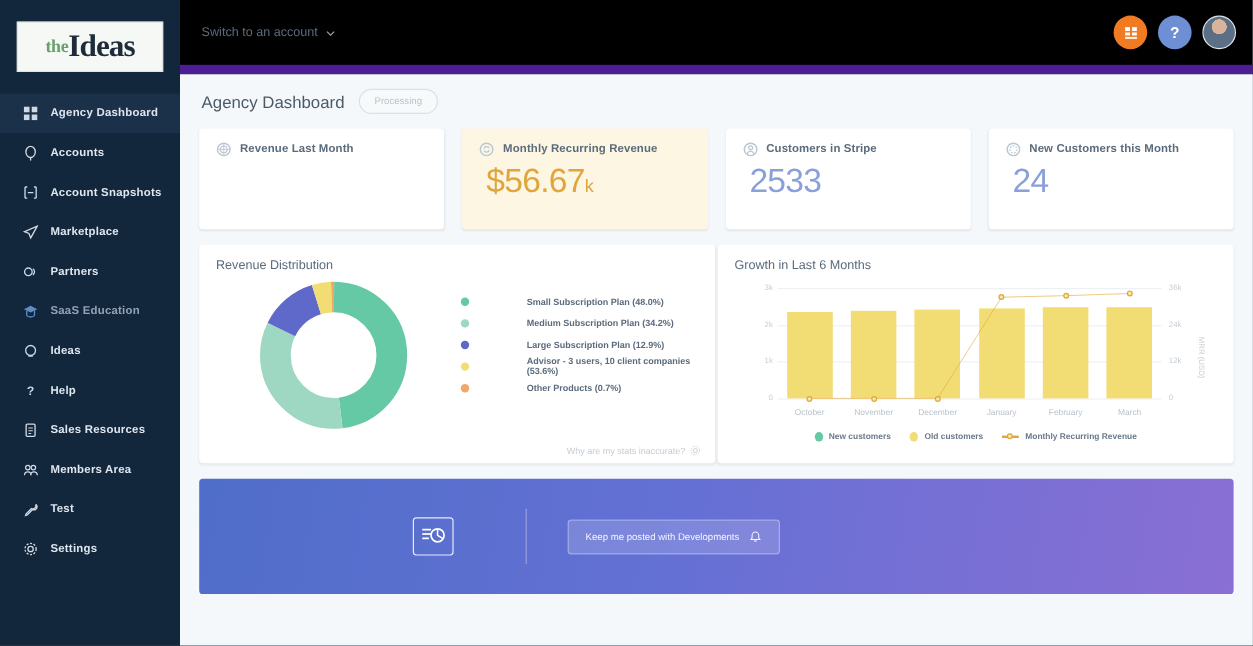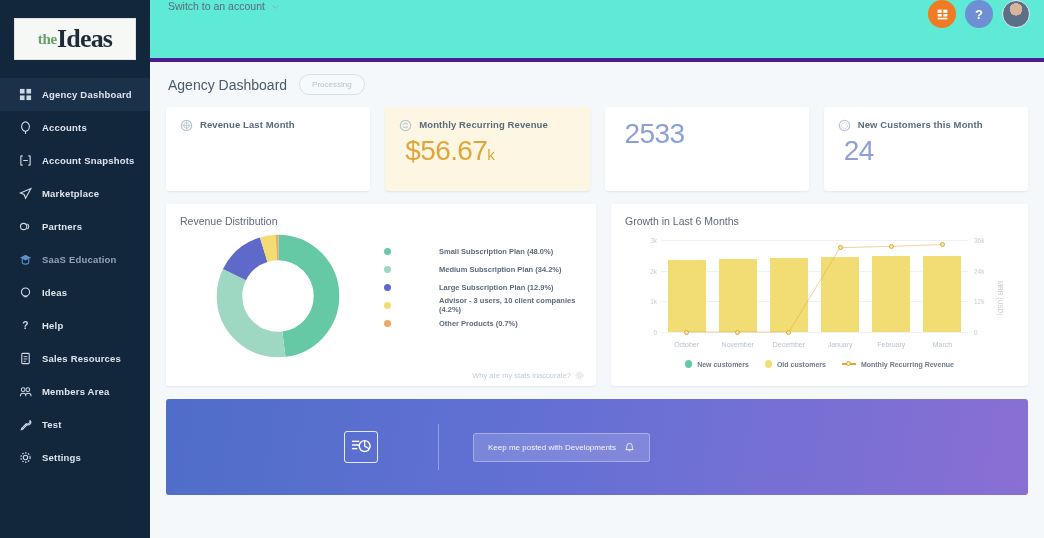--- a/index.html
+++ b/index.html
@@ -36,24 +36,24 @@
   .nav-item.active { background: #1b3049; }
   .nav-item.muted { color: #94a3b4; }
   .nav-ico { width: 14px; height: 14px; flex: 0 0 14px; display: flex; align-items: center; justify-content: center; color:#cfd9e4; }
   .nav-ico svg { width: 13px; height: 13px; }
   .nav-item.muted .nav-ico { color: #5b8fc9; }
 
   
   .main { flex: 1; height: 538px; background: #ffffff; display: flex; flex-direction: column; }
 
   .topbar {
-    height: 62px; flex: 0 0 62px; background: #5eead4;
-    display: flex; align-items: flex-start; justify-content: space-between;
+    height: 62px; flex: 0 0 62px; background: #000000;
+    display: flex; align-items: center; justify-content: space-between;
     padding: 0 14px 0 18px;
-    border-bottom: 4px solid #4c1d95;
+    border-bottom: 8px solid #4c1d95;
   }
   .switch-account {
     display: flex; align-items: center; gap: 6px;
     font-size: 10.5px; color: #5b6b7c; cursor: pointer;
   }
   .caret { width: 9px; height: 9px; color:#9aa8b6; }
   .topbar-right { display: flex; align-items: center; gap: 9px; }
   .tb-circle { width: 28px; height: 28px; border-radius: 50%; display:flex; align-items:center; justify-content:center; color:#fff; cursor:pointer; position:relative;}
   .tb-orange { background: #f07b22; }
   .tb-blue { background: #6f8fd4; font-weight: 700; font-size: 13px; }
@@ -84,21 +84,21 @@
   .kpi-head { display: flex; align-items: center; gap: 7px; margin-bottom: 4px; }
   .kpi-ico { width: 13px; height: 13px; color: #b9c6d4; }
   .kpi-label { font-size: 9.5px; font-weight: 700; color: #5b6b7c; letter-spacing: .1px; }
   .kpi-value { font-size: 28px; font-weight: 400; letter-spacing: -.6px; padding-left: 6px; }
   .kpi-value .suffix { font-size: 15px; }
   .v-green { color: #63c9a0; }
   .v-gold { color: #e0a63c; }
   .v-blue { color: #8b9fdb; }
 
   
-  .panel-row { display: flex; gap: 15px; margin-bottom: 13px; }
+  .panel-row { display: flex; gap: 2px; margin-bottom: 13px; }
   .panel {
     background: #fff; border-radius: 3px; box-shadow: 0 1px 2px rgba(40,60,80,.09);
     height: 182px; padding: 11px 14px;
   }
   .panel-title { font-size: 10.5px; color: #5b6b7c; font-weight: 400; }
   .panel-left { flex: 0 0 430px; position: relative; }
   .panel-right { flex: 1; position: relative; }
 
   
   .donut-wrap { position: absolute; left: 48px; top: 28px; width: 128px; height: 128px; }
@@ -334,20 +334,28 @@
             <div class="kpi-head">
               <span class="kpi-ico"><svg viewBox="0 0 14 14" fill="currentColor">
                   <circle cx="7" cy="7" r="5.6" fill="none" stroke="currentColor" stroke-width="1.3"></circle>
                   <path d="M4.6 6.2A2.6 2.6 0 0 1 9.4 6M9.4 7.8A2.6 2.6 0 0 1 4.6 8" fill="none" stroke="currentColor" stroke-width="1.1"></path>
                 </svg></span>
               <span class="kpi-label">Monthly Recurring Revenue</span>
             </div>
             <div class="kpi-value v-gold"><span>$56.67</span><span class="suffix">k</span></div>
           </div>
           <div class="kpi">
+            <div class="kpi-head">
+              <span class="kpi-ico"><svg viewBox="0 0 14 14" fill="currentColor">
+                  <circle cx="7" cy="7" r="5.6" fill="none" stroke="currentColor" stroke-width="1.3"></circle>
+                  <circle cx="7" cy="5.6" r="1.8" fill="none" stroke="currentColor" stroke-width="1"></circle>
+                  <path d="M3.8 11.2c.6-1.8 1.8-2.6 3.2-2.6s2.6.8 3.2 2.6" fill="none" stroke="currentColor" stroke-width="1"></path>
+                </svg></span>
+              <span class="kpi-label">Customers in Stripe</span>
+            </div>
             <div class="kpi-value v-blue"><span>2533</span><span class="suffix"></span></div>
           </div>
           <div class="kpi">
             <div class="kpi-head">
               <span class="kpi-ico"><svg viewBox="0 0 14 14" fill="currentColor">
                   <circle cx="7" cy="7" r="5.6" fill="none" stroke="currentColor" stroke-width="1.3"></circle>
                   <circle cx="7" cy="7" r="3.2" fill="none" stroke="currentColor" stroke-width="1" stroke-dasharray="1.6 1.2"></circle>
                 </svg></span>
               <span class="kpi-label">New Customers this Month</span>
             </div>
@@ -378,21 +386,21 @@
               <div class="legend-item">
                 <span class="dot" style="background:#9fd8c2"></span>
                 <span class="legend-label">Medium Subscription Plan (34.2%)</span>
               </div>
               <div class="legend-item">
                 <span class="dot" style="background:#5f69c9"></span>
                 <span class="legend-label">Large Subscription Plan (12.9%)</span>
               </div>
               <div class="legend-item">
                 <span class="dot" style="background:#f2dd75"></span>
-                <span class="legend-label">Advisor - 3 users, 10 client companies (4.2%)</span>
+                <span class="legend-label">Advisor - 3 users, 10 client companies (53.6%)</span>
               </div>
               <div class="legend-item">
                 <span class="dot" style="background:#f0a868"></span>
                 <span class="legend-label">Other Products (0.7%)</span>
               </div>
             </div>
 
           <div class="stats-link">
             <span>Why are my stats inaccurate?</span>
             <svg viewBox="0 0 16 16">

